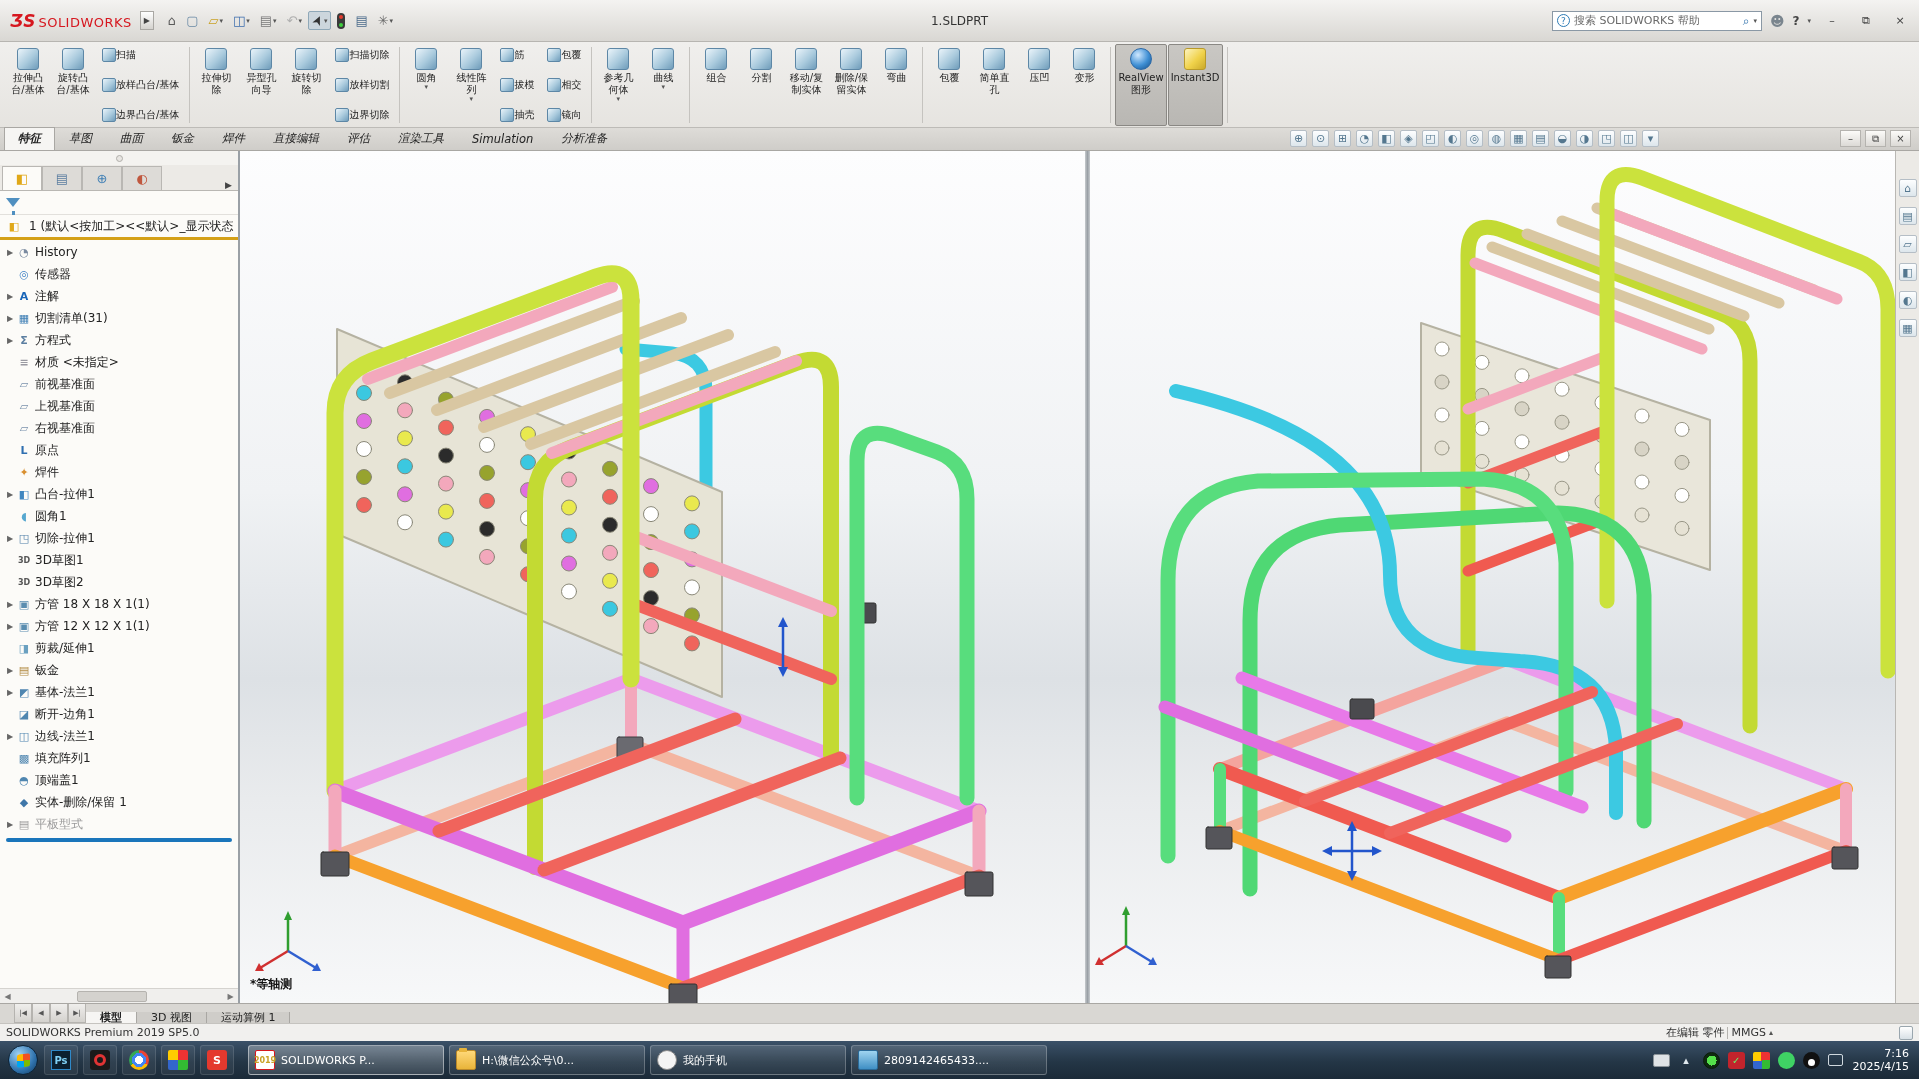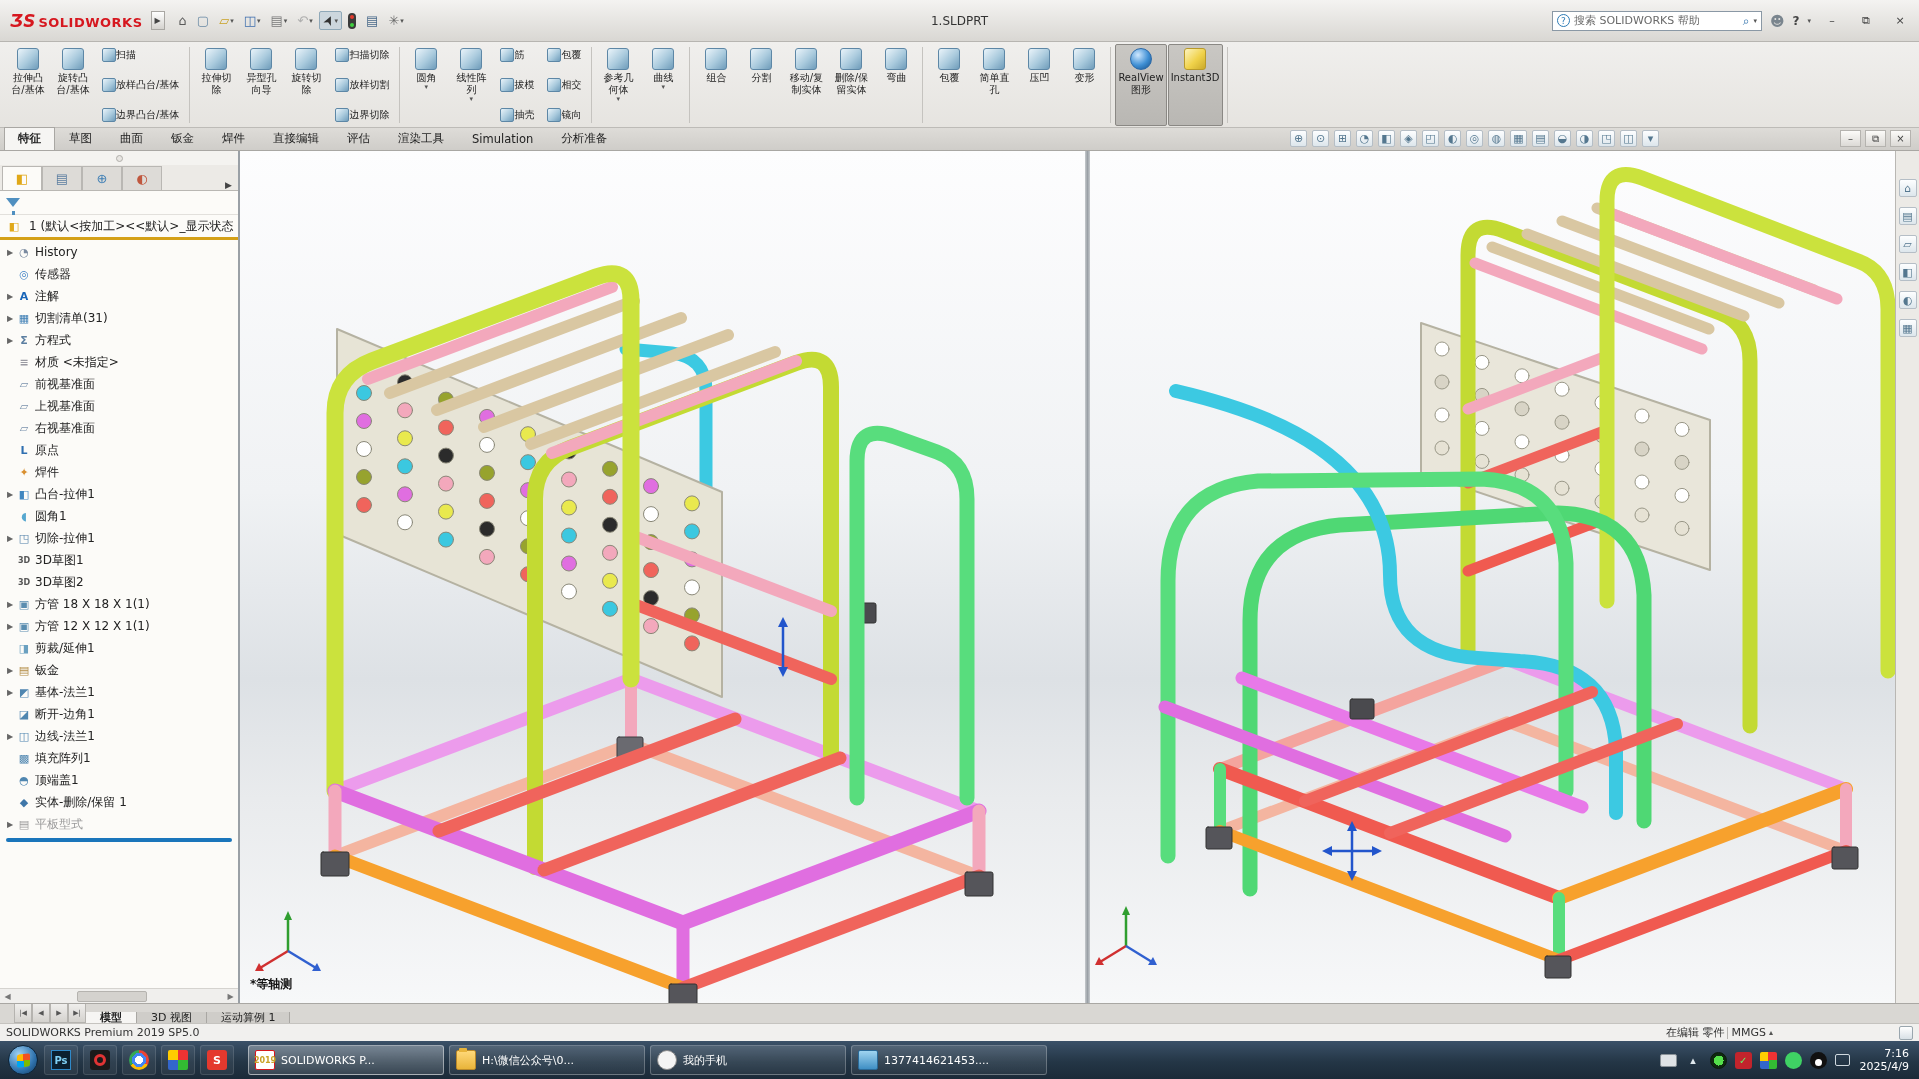--- a/index.html
+++ b/index.html
@@ -6,21 +6,21 @@
     font-family:"DejaVu Sans","Liberation Sans",sans-serif;font-size:12px;color:#222;
     background:#e4e2de;}
   *{box-sizing:border-box;}
   #app{display:flex;flex-direction:column;width:1919px;height:1079px;}
 
   
   #titlebar{height:42px;background:linear-gradient(#f4f3f1,#d9d7d3);border-bottom:1px solid #b7b5b1;
     display:flex;align-items:center;position:relative;padding:0 6px;flex:none;}
   .sw-logo{display:flex;align-items:baseline;gap:3px;padding:0 8px 0 4px;}
   .sw-logo .gl{color:#d6171f;font-weight:bold;font-style:italic;font-size:17px;}
-  .sw-logo .tx{color:#d6171f;font-weight:bold;font-size:13px;letter-spacing:.5px;}
+  .sw-logo .tx{color:#d6171f;font-weight:normal;font-size:13px;letter-spacing:.5px;}
   .flyout{width:14px;height:19px;background:linear-gradient(#fff,#d4d2ce);border:1px solid #a9a7a3;
     font-size:8px;color:#444;display:flex;align-items:center;justify-content:center;margin-right:10px;}
   #qa{display:flex;align-items:center;gap:2px;}
   .qab{display:flex;align-items:center;gap:1px;padding:2px 3px;border-radius:2px;border:1px solid transparent;}
   .qab.pressed{background:#ccd6dd;border-color:#8fa8b8;}
   .qab .g{font-size:13px;line-height:13px;}
   .qab .caret{font-size:7px;color:#555;}
   .traffic{width:8px;height:16px;border-radius:4px;background:#3a3a3a;position:relative;}
   .traffic:before{content:"";position:absolute;left:2px;top:2px;width:4px;height:4px;border-radius:50%;background:#e23a2e;}
   .traffic:after{content:"";position:absolute;left:2px;bottom:2px;width:4px;height:4px;border-radius:50%;background:#3fcf3f;}
@@ -57,21 +57,21 @@
   .rib-small{display:flex;align-items:center;padding:1px 3px;border:1px solid transparent;border-radius:2px;}
   .cube-s{width:14px;height:14px;flex:none;border-radius:2px;border:1px solid #5d87a6;
     background:linear-gradient(135deg,#eaf4fa,#a9cadd 55%,#6f9cba);}
   .rib-small span.t{font-size:10px;white-space:nowrap;}
 
   
   #tabstrip{height:24px;background:linear-gradient(#dedcd8,#cfcdc9);border-top:1px solid #bdbbb7;
     border-bottom:1px solid #a9a7a3;display:flex;align-items:flex-end;flex:none;position:relative;}
   #cmtabs{display:flex;align-items:flex-end;height:100%;padding-left:4px;}
   .cmtab{padding:3px 13px 4px;font-size:11.5px;color:#222;border:1px solid transparent;border-bottom:none;
-    background:transparent;position:relative;top:0;}
+    background:transparent;position:relative;top:0;font-style:italic;}
   .cmtab.active{background:#f6f5f3;border-color:#a9a7a3;font-weight:bold;}
   #headsup{position:absolute;left:1290px;top:2px;display:flex;align-items:center;gap:5px;}
   .hu{width:17px;height:17px;border:1px solid #b5bec6;border-radius:2px;background:linear-gradient(#fdfeff,#dde6ec);
     color:#54778f;font-size:11px;display:flex;align-items:center;justify-content:center;}
   #docctrl{position:absolute;right:8px;top:2px;display:flex;gap:4px;}
   #docctrl .winbtn{width:21px;height:17px;border:1px solid #b5b3af;background:linear-gradient(#fcfbf9,#dcdad6);font-size:10px;}
 
   
   #main{flex:1;display:flex;min-height:0;}
   
@@ -899,31 +899,31 @@
         <div class="tkbtn">
           <span class="tk-ico tk-folder"></span>
           <span class="lbl">H:\微信公众号\0...</span>
         </div>
         <div class="tkbtn">
           <span class="tk-ico tk-phone"></span>
           <span class="lbl">我的手机</span>
         </div>
         <div class="tkbtn">
           <span class="tk-ico tk-photo"></span>
-          <span class="lbl">1377414621453....</span>
+          <span class="lbl">2809142465433....</span>
         </div>
       </div>
     <div id="tray">
         <span class="tr tr-keyboard"></span>
         <span class="tr">▴</span>
         <span class="tr tr-recorder"></span>
         <span class="tr tr-sw">✓</span>
         <span class="tr tr-grid"></span>
         <span class="tr tr-wechat"></span>
         <span class="tr tr-qq"></span>
         <span class="tr tr-display"></span>
       </div>
     <div id="clock">
       <div>7:16</div>
-      <div>2025/4/9</div>
+      <div>2025/4/15</div>
     </div>
   </div>
 </div>
 
 </body></html>

